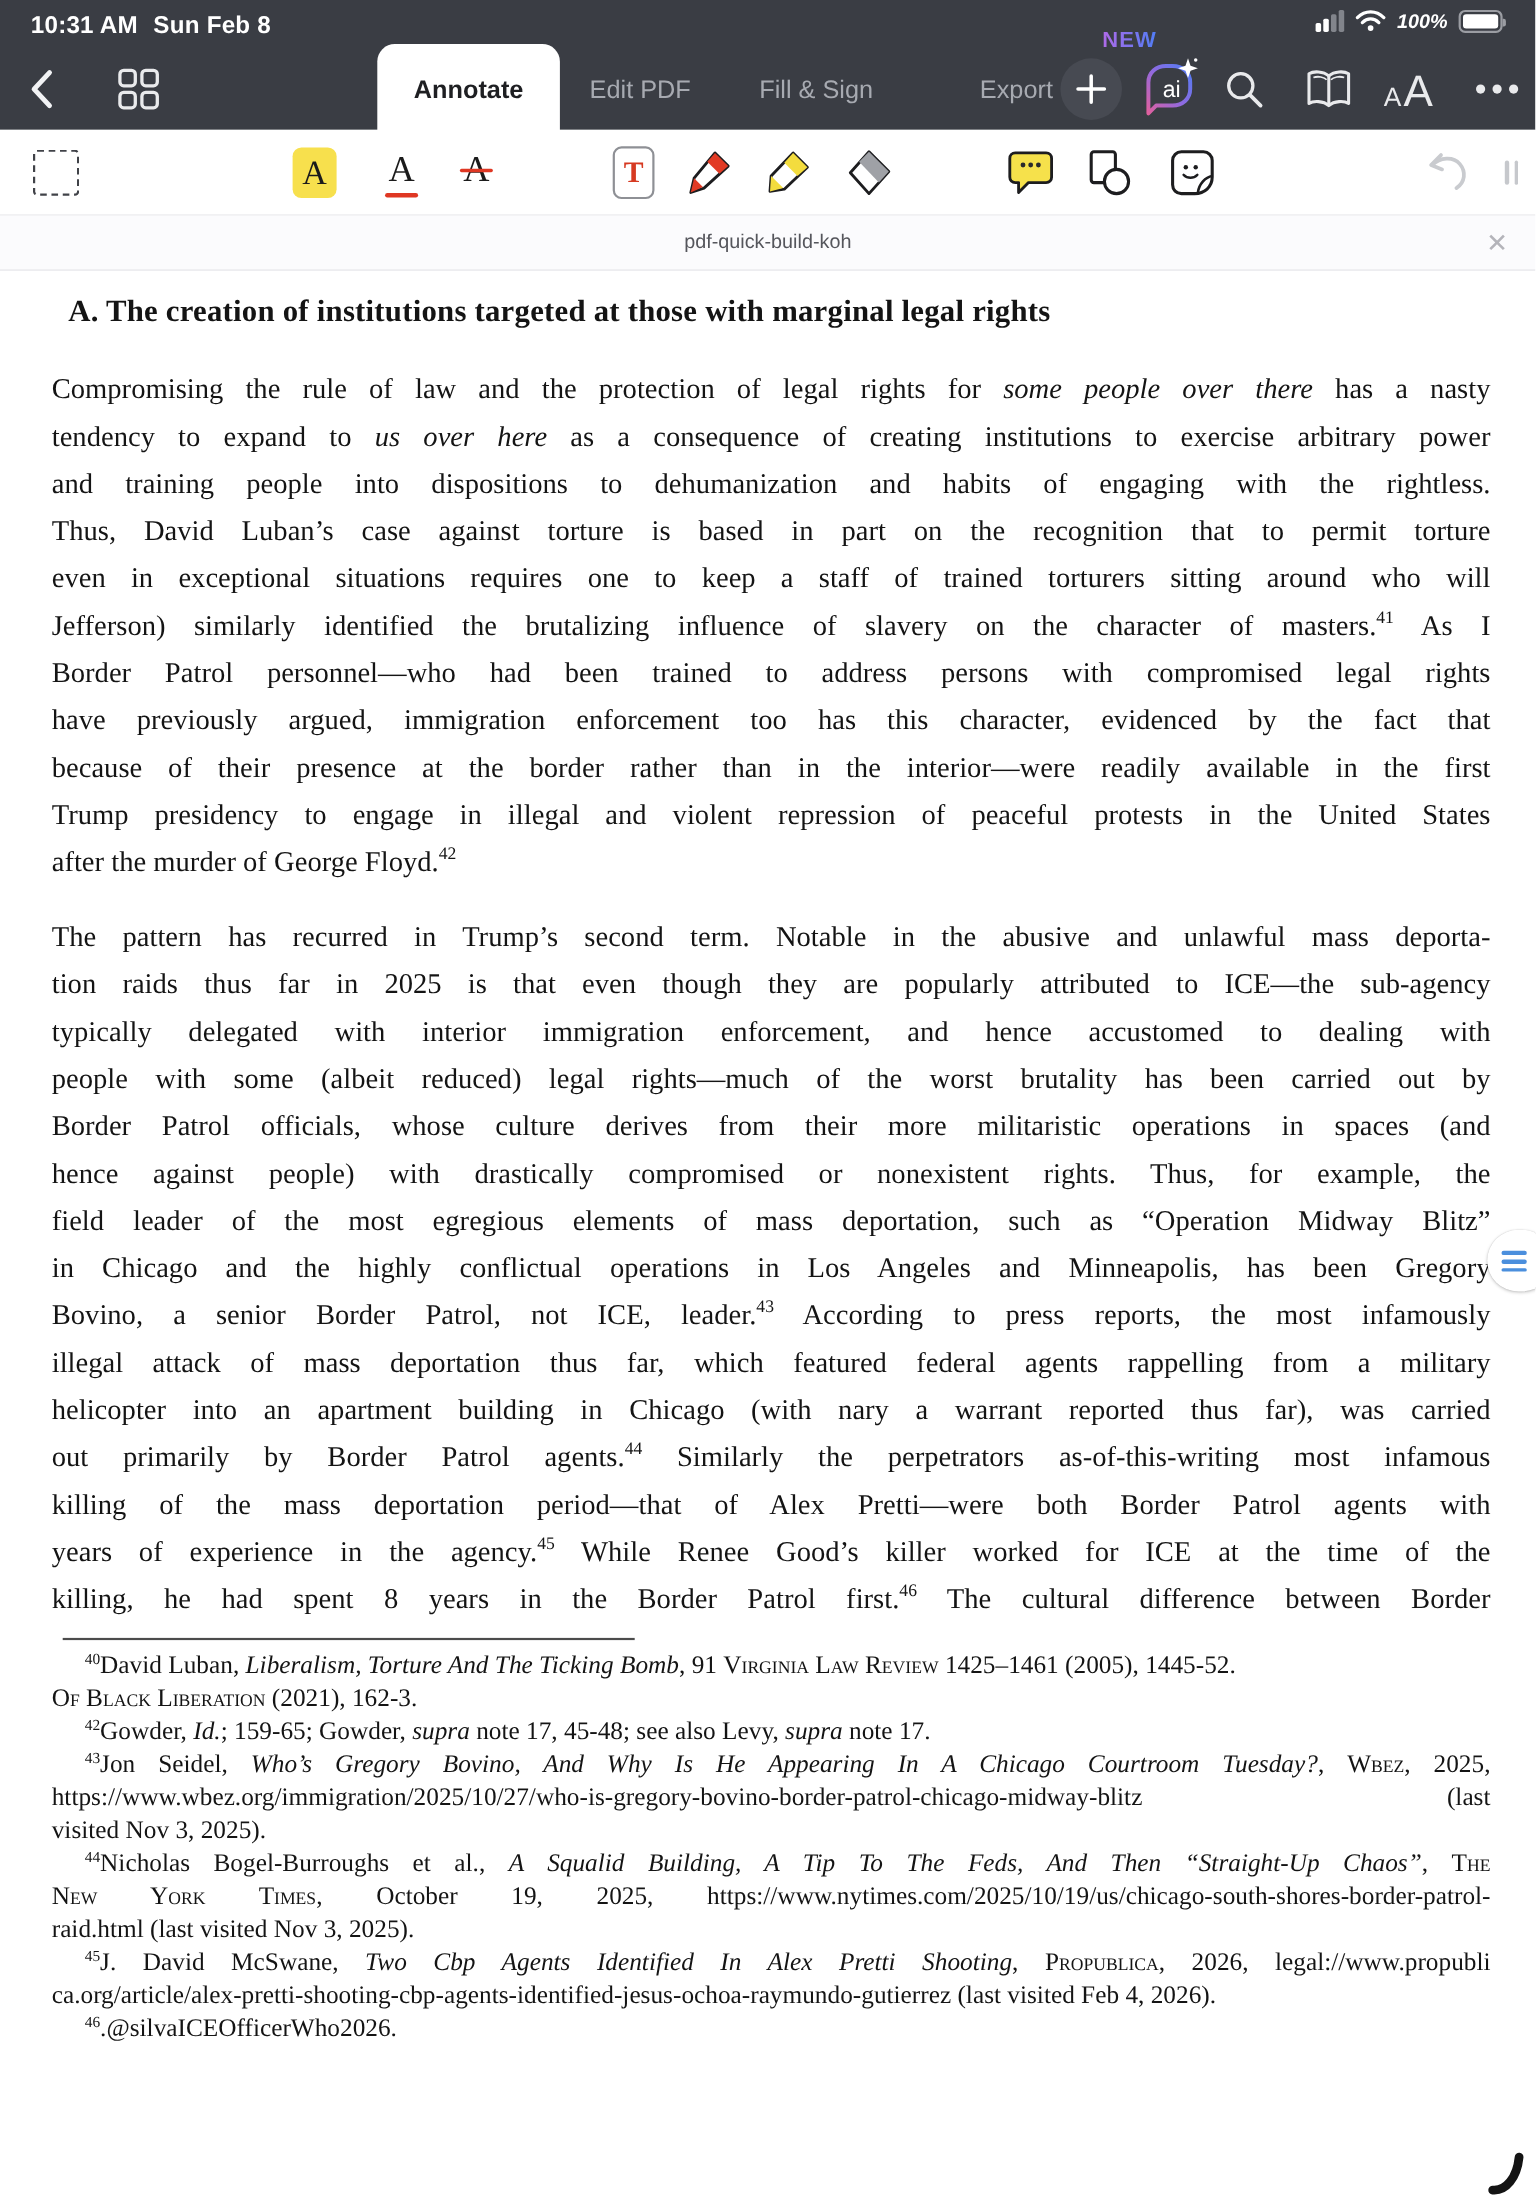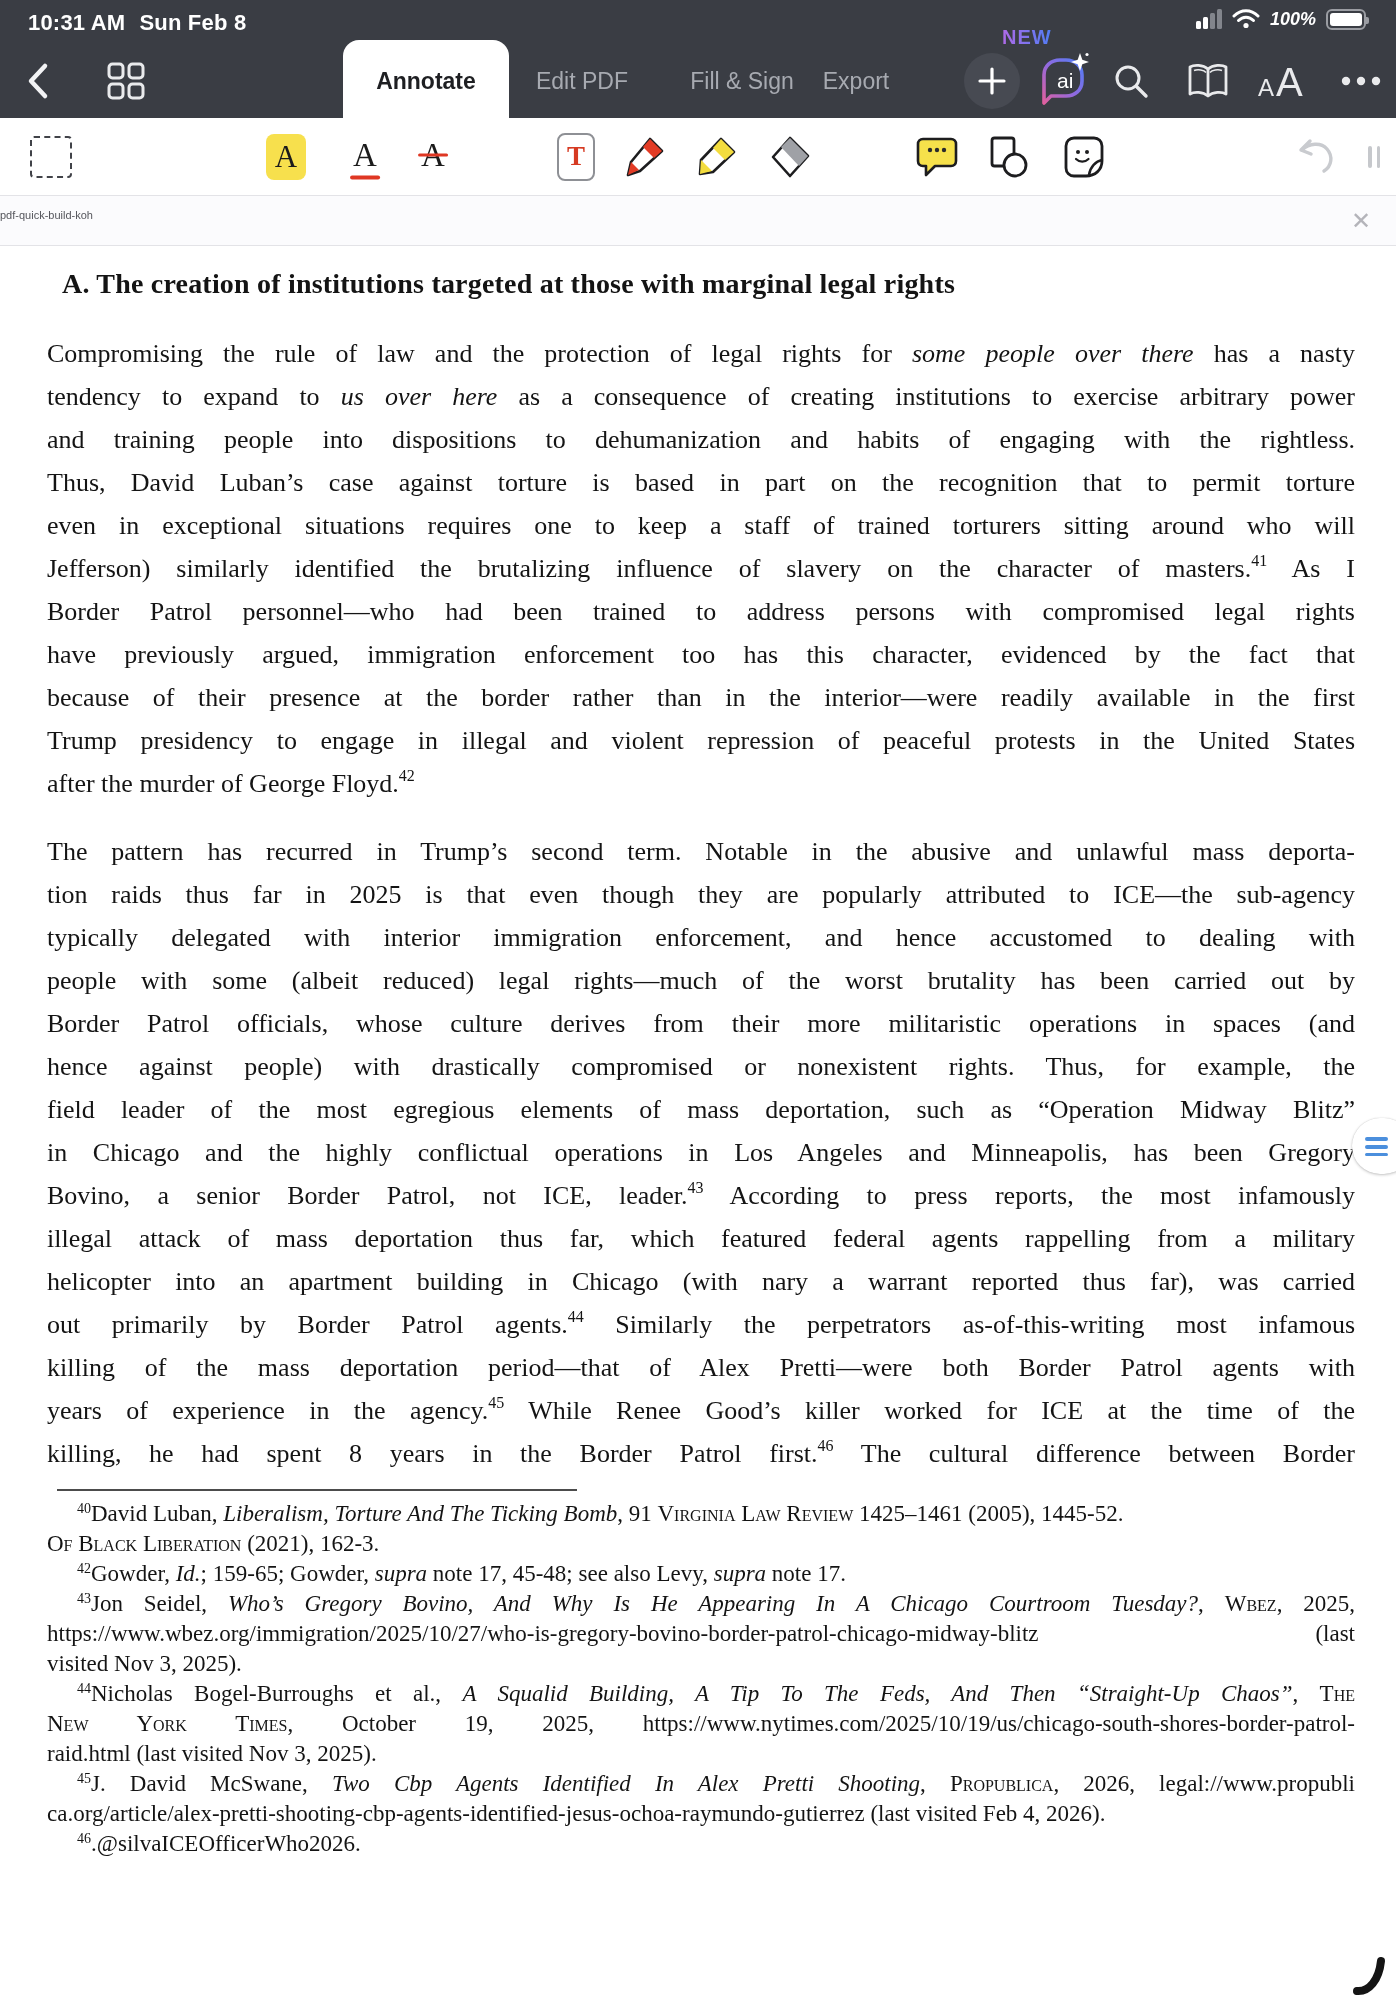--- a/index.html
+++ b/index.html
@@ -41,21 +41,21 @@
   .serif-a .redline { position:absolute; left:-1px; right:-1px; height:3.5px; background:#df3723; border-radius:2px; }
   .under .redline { bottom:0; }
   .strike .redline { top:19px; }
   .t-tool { width:38px; height:48px; border:2.5px solid #8e9095; border-radius:8px; display:flex; align-items:center; justify-content:center; }
   .t-tool span { font-family:"Liberation Serif",serif; font-size:27px; color:#d63a22; font-weight:bold; }
   .pipes { display:flex; gap:5px; }
   .pipes i { display:block; width:3.5px; height:22px; background:#c6c8cc; border-radius:2px; }
 
   
   .doctab { position:absolute; left:0; top:196px; width:1396px; height:50px; background:#fbfbfd; border-bottom:1px solid #e3e3e7; }
-  .doctab .title { position:absolute; left:0; right:0; top:13px; font-size:11px; color:#55565c; }
+  .doctab .title { position:absolute; left:0; right:0; top:13px; text-align:center; font-size:18px; color:#55565c; }
   .doctab .close { position:absolute; right:18px; top:8px; width:34px; height:34px; color:#b4b4ba; font-size:24px;
                    display:flex; align-items:center; justify-content:center; }
 
   
   .doc { position:absolute; left:0; top:246px; width:1396px; padding:20px 41px 0 47px; color:#141414;
          font-family:"Liberation Serif","DejaVu Serif",serif; }
   .doc-heading { margin:2px 0 0 15px; font-size:28px; font-weight:bold; letter-spacing:.2px; }
   .para { margin-top:25px; }
   .para:first-of-type { margin-top:32px; }
   .tline { font-size:26px; line-height:43px; text-align:justify; white-space:normal; }
@@ -118,21 +118,21 @@
 
       <div class="tab active-pill" style="left:316px; width:166px;">
         <span>Annotate</span>
       </div>
       <div class="tab" style="left:500px; width:110px;">
         <span>Edit PDF</span>
       </div>
       <div class="tab" style="left:652px; width:126px;">
         <span>Fill &amp; Sign</span>
       </div>
-      <div class="tab" style="left:784px; width:90px;">
+      <div class="tab" style="left:852px; width:90px;">
         <span>Export</span>
       </div>
 
       <div class="plus-circle">
         <svg width="30" height="30" viewBox="0 0 30 30">
           <path d="M15 3 V27 M3 15 H27" stroke="#fff" stroke-width="3.2" stroke-linecap="round"></path>
         </svg>
       </div>
 
       <span class="new-badge">NEW</span>

